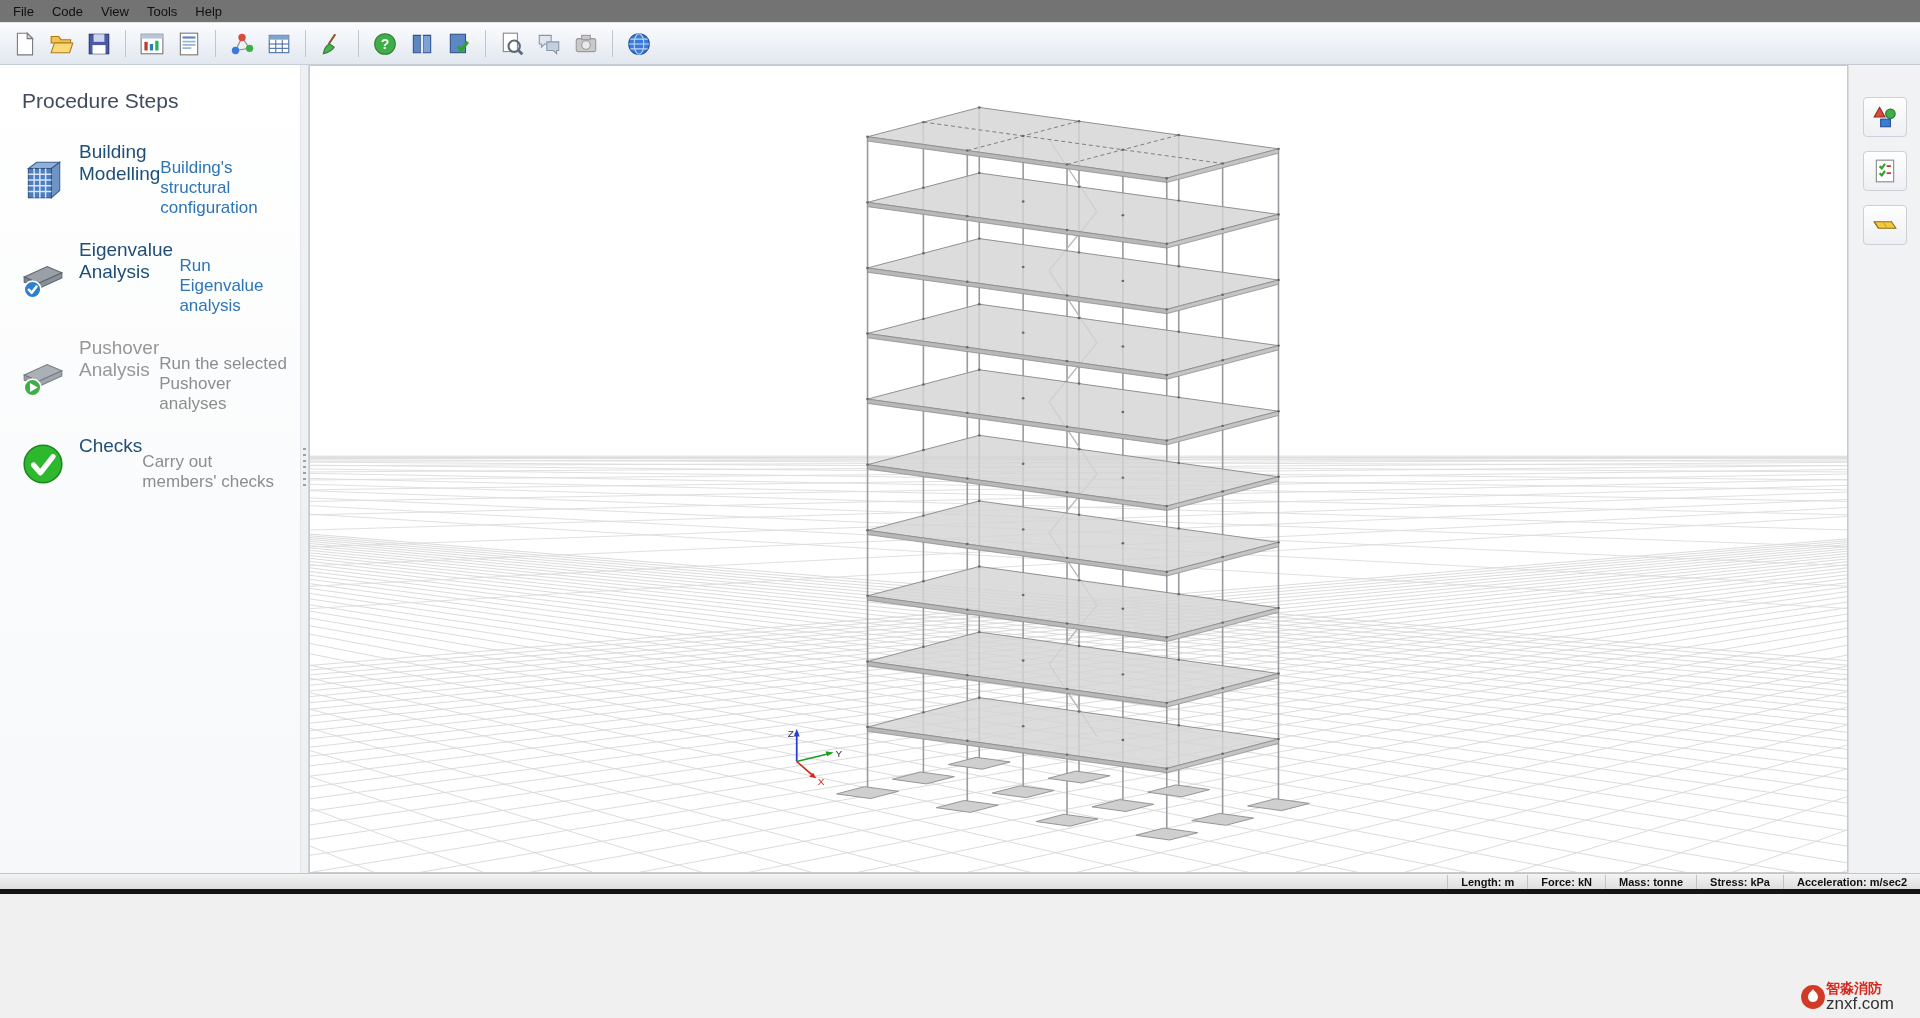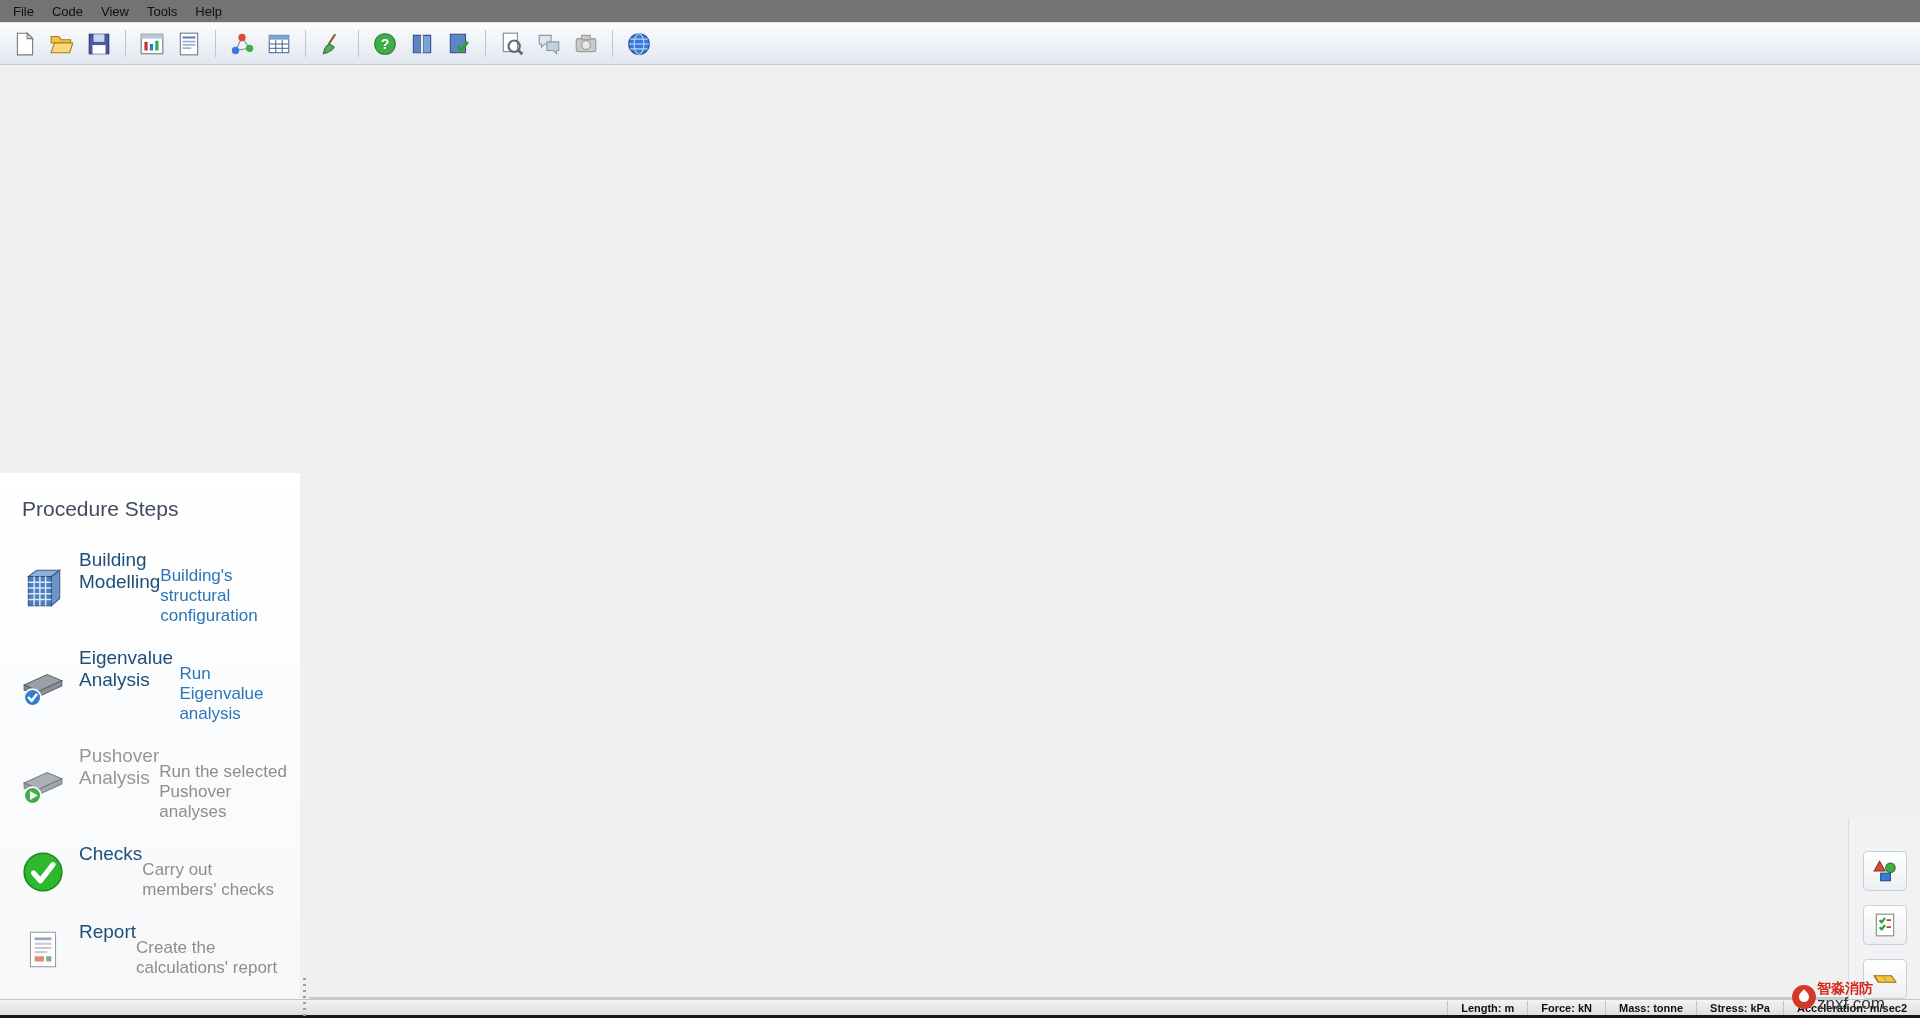--- a/index.html
+++ b/index.html
@@ -12,21 +12,21 @@
   .menubar{height:22px;background:#737373;border-bottom:1px solid #e3e3e3;
     display:flex;align-items:center;padding-left:4px;font-size:13px;color:#111;}
   .menu-item{padding:2px 9px;cursor:default;}
   
   .toolbar{height:41px;background:linear-gradient(#fbfcfe,#e2e8f0);
     border-bottom:1px solid #c6ccd4;display:flex;align-items:center;padding-left:8px;gap:3px;}
   .tool-btn{width:34px;height:34px;border-radius:3px;display:flex;align-items:center;justify-content:center;}
   .tool-btn svg{width:26px;height:26px;}
   .tool-sep{width:1px;height:27px;background:#c0c6ce;margin:0 6px;flex:0 0 auto;}
   
-  .content{display:flex;height:934px;align-items:flex-end;}
+  .content{display:flex;height:808px;}
   .sidebar{width:300px;box-sizing:border-box;background:linear-gradient(#ffffff,#f6f8fa);
     padding:24px 10px 0 20px;flex:0 0 auto;}
   .sidebar-title{font-size:21px;color:#3f4b5c;margin:0 0 28px 2px;}
   .step{display:flex;align-items:center;gap:13px;margin-bottom:21px;cursor:default;}
   .step-icon{width:46px;height:46px;flex:0 0 auto;}
   .step-icon svg{width:46px;height:46px;}
   .step-text{display:flex;}
   .step-label{font-size:19px;color:#1f4e79;line-height:1.15;}
   .step-desc{font-size:17px;color:#2e75b6;margin-top:17px;}
   .step.disabled .step-label{color:#979797;}
@@ -45,21 +45,21 @@
     background:linear-gradient(#ffffff,#edeff2);display:flex;align-items:center;justify-content:center;}
   .right-btn svg{width:26px;height:26px;}
   
   .statusbar{height:15px;background:linear-gradient(#f3f3f3,#dedede);border-top:1px solid #c6c6c6;
     display:flex;align-items:center;justify-content:flex-end;font-size:11px;color:#111;}
   .status-cell{padding:0 13px;border-left:1px solid #c2c2c2;white-space:nowrap;line-height:14px;}
   .s-label{font-weight:700;}
   .s-val{font-weight:700;margin-left:3px;}
   .bottom-strip{height:5px;background:#141414;}
   
-  .watermark{position:absolute;right:35px;bottom:4px;z-index:50;display:flex;align-items:center;gap:0;}
+  .watermark{position:absolute;right:26px;bottom:4px;z-index:50;display:flex;align-items:center;gap:0;}
   .wm-logo{width:26px;height:26px;}
   .wm-title{font-size:14px;font-weight:700;color:#d42a1e;line-height:1.05;}
   .wm-sub{font-size:17px;color:#333;line-height:1.1;}
 </style>
 </head>
 <body>
 
 <div class="menubar">
   <span class="menu-item">File</span>
   <span class="menu-item">Code</span>
@@ -254,37 +254,20 @@
             <circle cx="22" cy="22" r="18" fill="#2eb82e" stroke="#1d861d" stroke-width="1.5"></circle>
             <path d="M13 23l6.5 7.5 12-15.5" stroke="#fff" stroke-width="5" fill="none" stroke-linecap="round" stroke-linejoin="round"></path>
           </svg>
       </span>
       <span class="step-text">
         <span class="step-label">Checks</span>
         <span class="step-desc muted">Carry out members' checks</span>
       </span>
     </div>
 
-    <div class="step">
-      <span class="step-icon">
-        <svg viewBox="0 0 44 44">
-            <rect x="10" y="5" width="24" height="33" fill="#fff" stroke="#9a9aa0"></rect>
-            <rect x="14" y="10" width="16" height="2.6" fill="#8fa8c8"></rect>
-            <rect x="14" y="15" width="16" height="2" fill="#c9c9cd"></rect>
-            <rect x="14" y="19" width="16" height="2" fill="#c9c9cd"></rect>
-            <rect x="14" y="23" width="12" height="2" fill="#c9c9cd"></rect>
-            <rect x="14" y="28" width="9" height="5" fill="#d98a7a"></rect>
-            <rect x="25" y="28" width="5" height="5" fill="#7fb08a"></rect>
-          </svg>
-      </span>
-      <span class="step-text">
-        <span class="step-label">Report</span>
-        <span class="step-desc muted">Create the calculations' report</span>
-      </span>
-    </div>
   </div>
 
   <div class="splitter">
       <div class="grip"></div>
     </div>
 
   <div class="viewport">
     <svg class="scene" viewBox="0 0 1541 934" preserveAspectRatio="none">
       <g id="grid-g">
           <line x1="-950" y1="452" x2="-777.5" y2="1059.1999999999998" stroke="#d8d8d8" stroke-width="1"></line>

